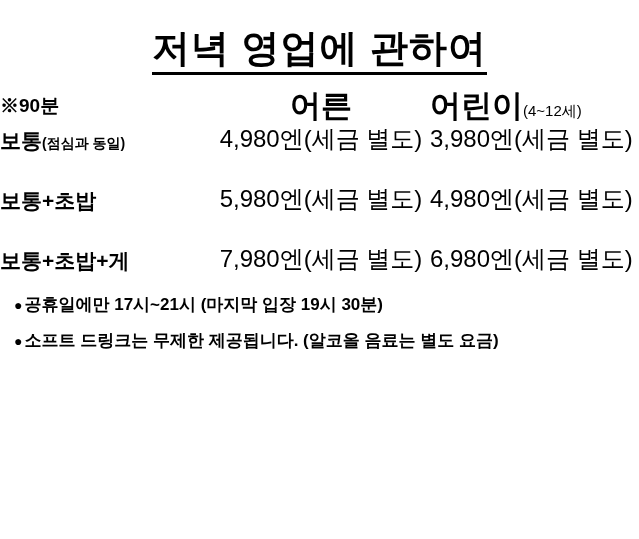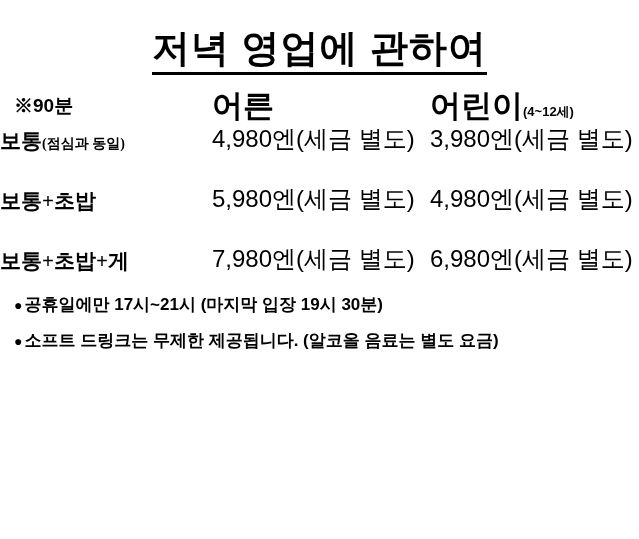--- a/index.html
+++ b/index.html
@@ -40,43 +40,41 @@
   .price-table {
     margin-top: 14px;
     width: 639px;
     border-collapse: collapse;
   }
   .price-table td {
     vertical-align: bottom;
     padding: 0;
   }
   .col-label  { width: 212px; padding-left: 12px; }
-  .col-adult  { width: 218px; text-align: left; }
+  .col-adult  { width: 218px; text-align: center; }
   .col-child  { width: 209px; text-align: left; }
 
   .note-small {
     font-size: 19px;
     font-weight: bold;
-    padding-left: 14px;
     padding-bottom: 4px;
   }
   .hdr-big {
     font-size: 31px;
     font-weight: bold;
     line-height: 1.1;
   }
   .hdr-sub {
-    font-size: 13px;
-    font-weight: bold;
+    font-size: 15px;
+    font-weight: normal;
   }
   .row-label {
     font-size: 21px;
     font-weight: bold;
     white-space: nowrap;
-    font-family: Liberation Serif, serif;
   }
   .row-label .sub {
     font-size: 14px;
     font-weight: bold;
   }
   .price {
     font-size: 24px;
     font-weight: normal;
     white-space: nowrap;
   }

